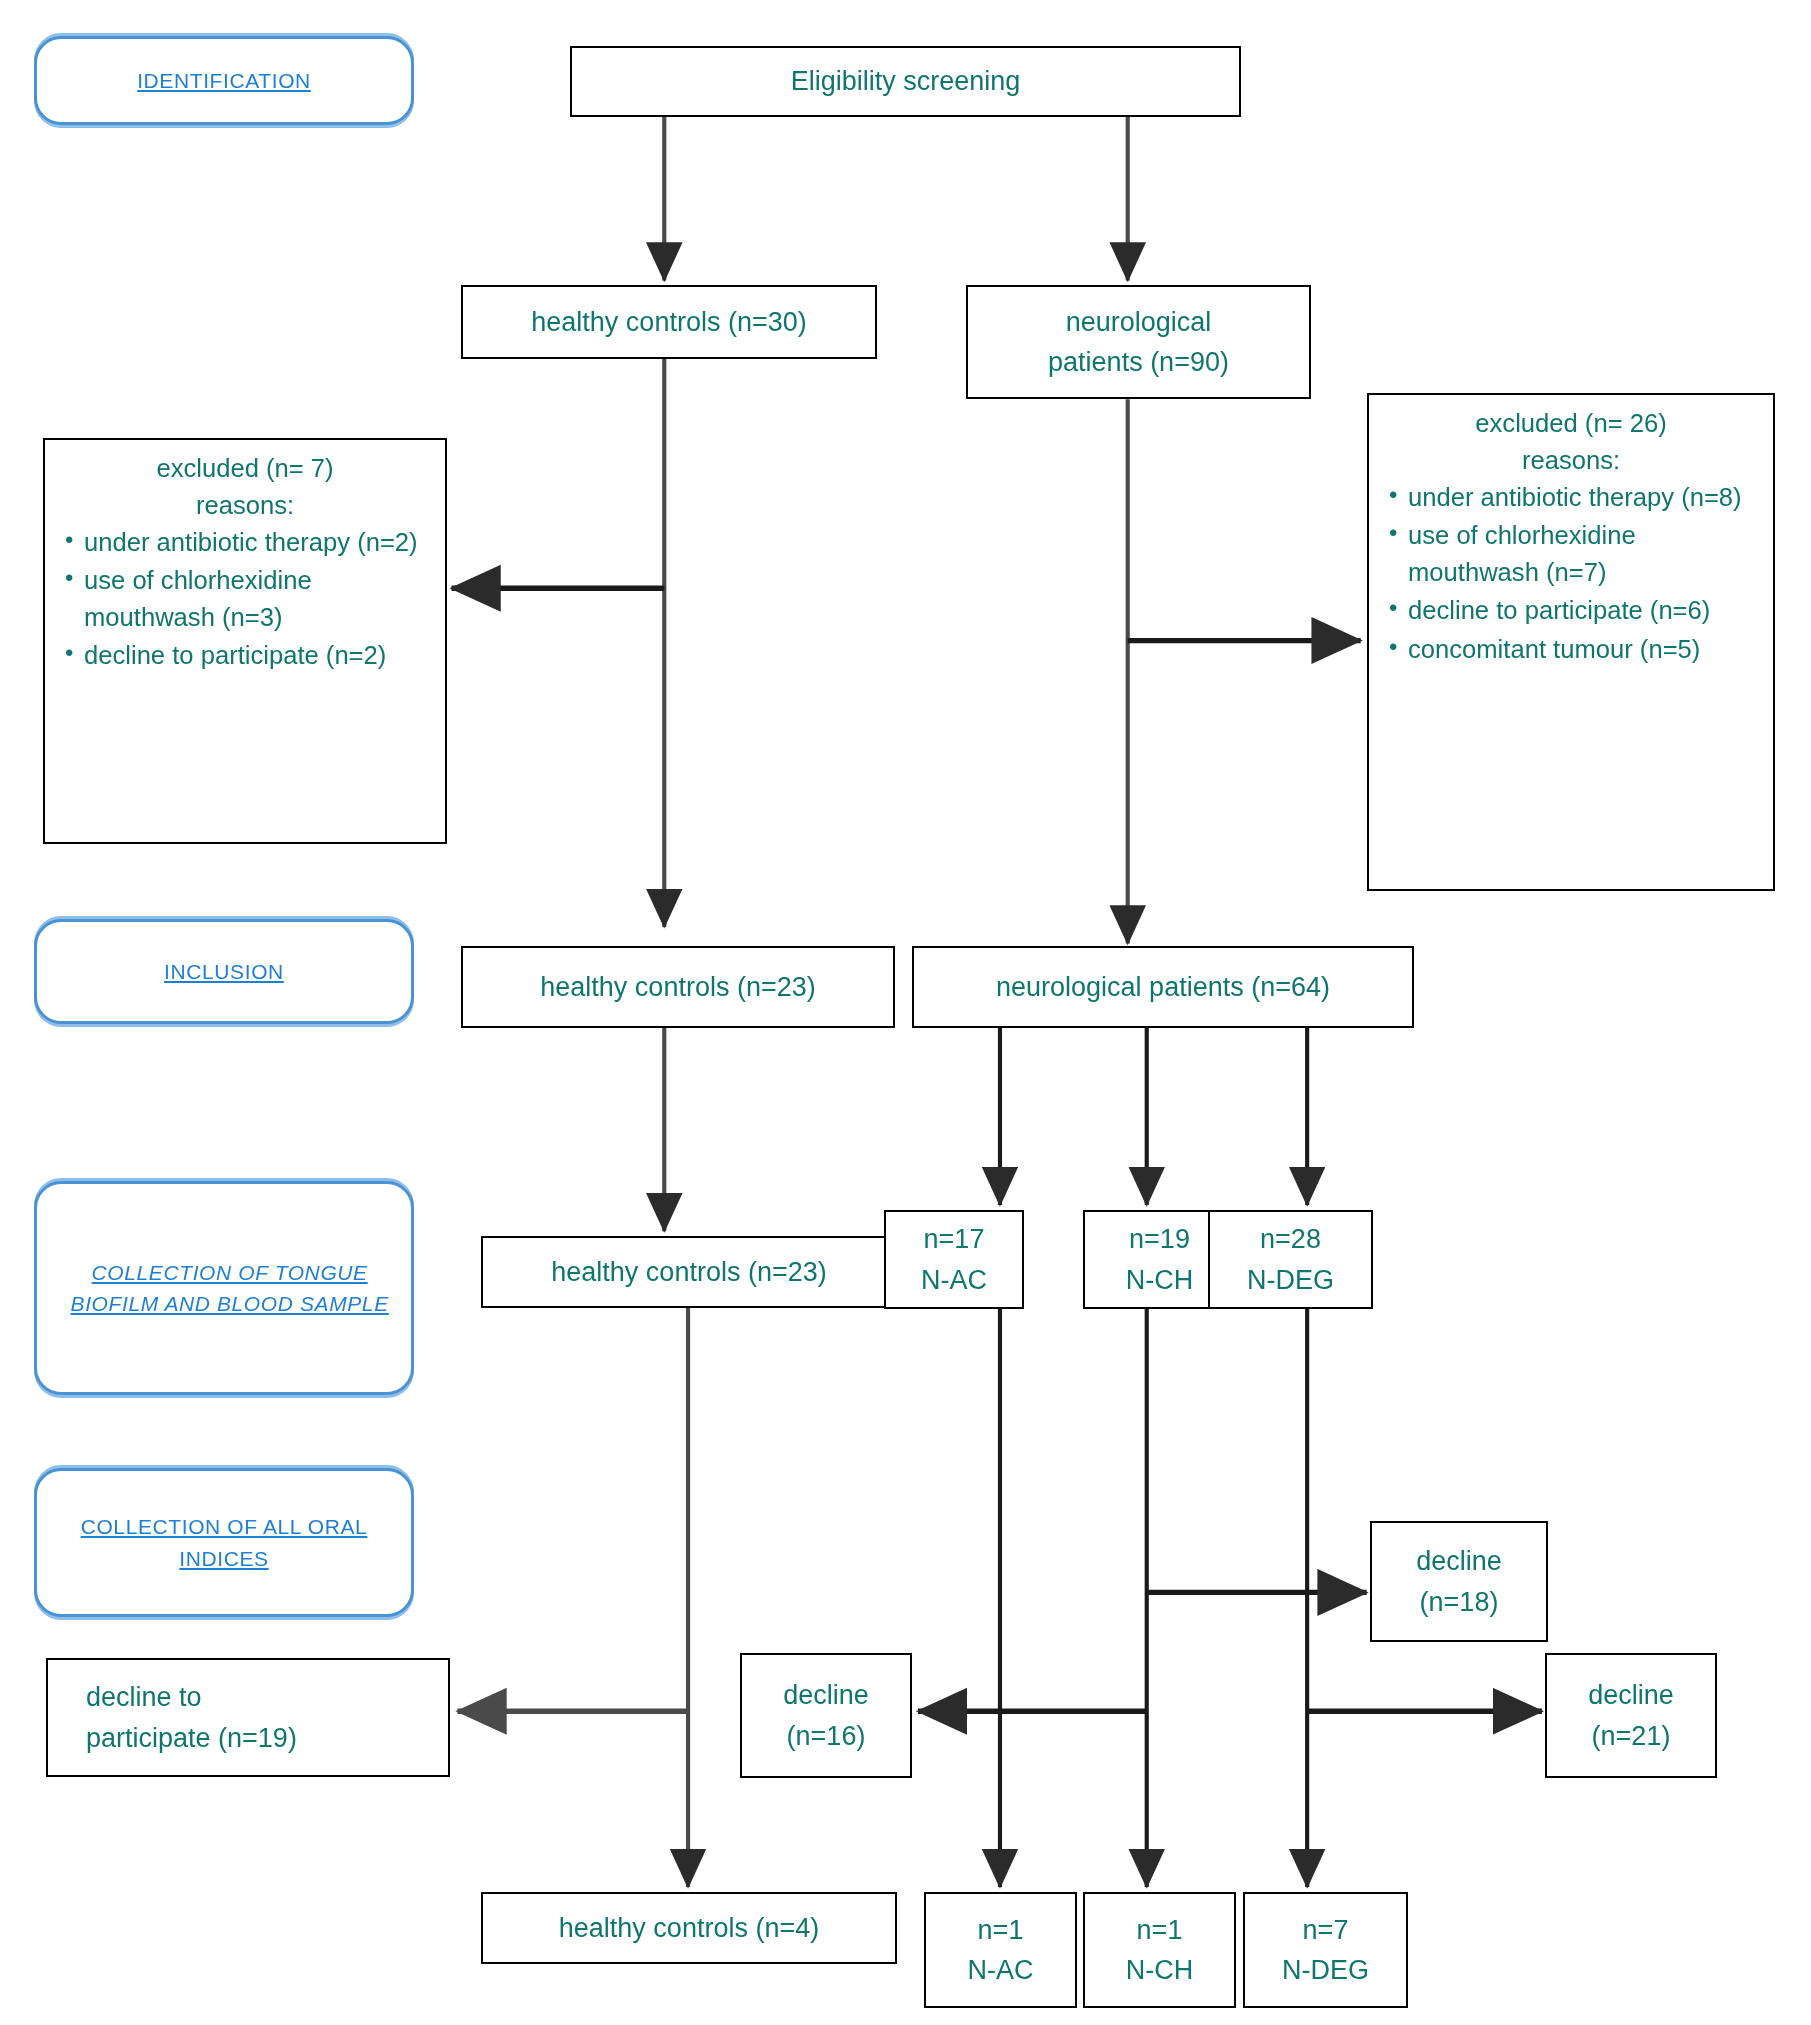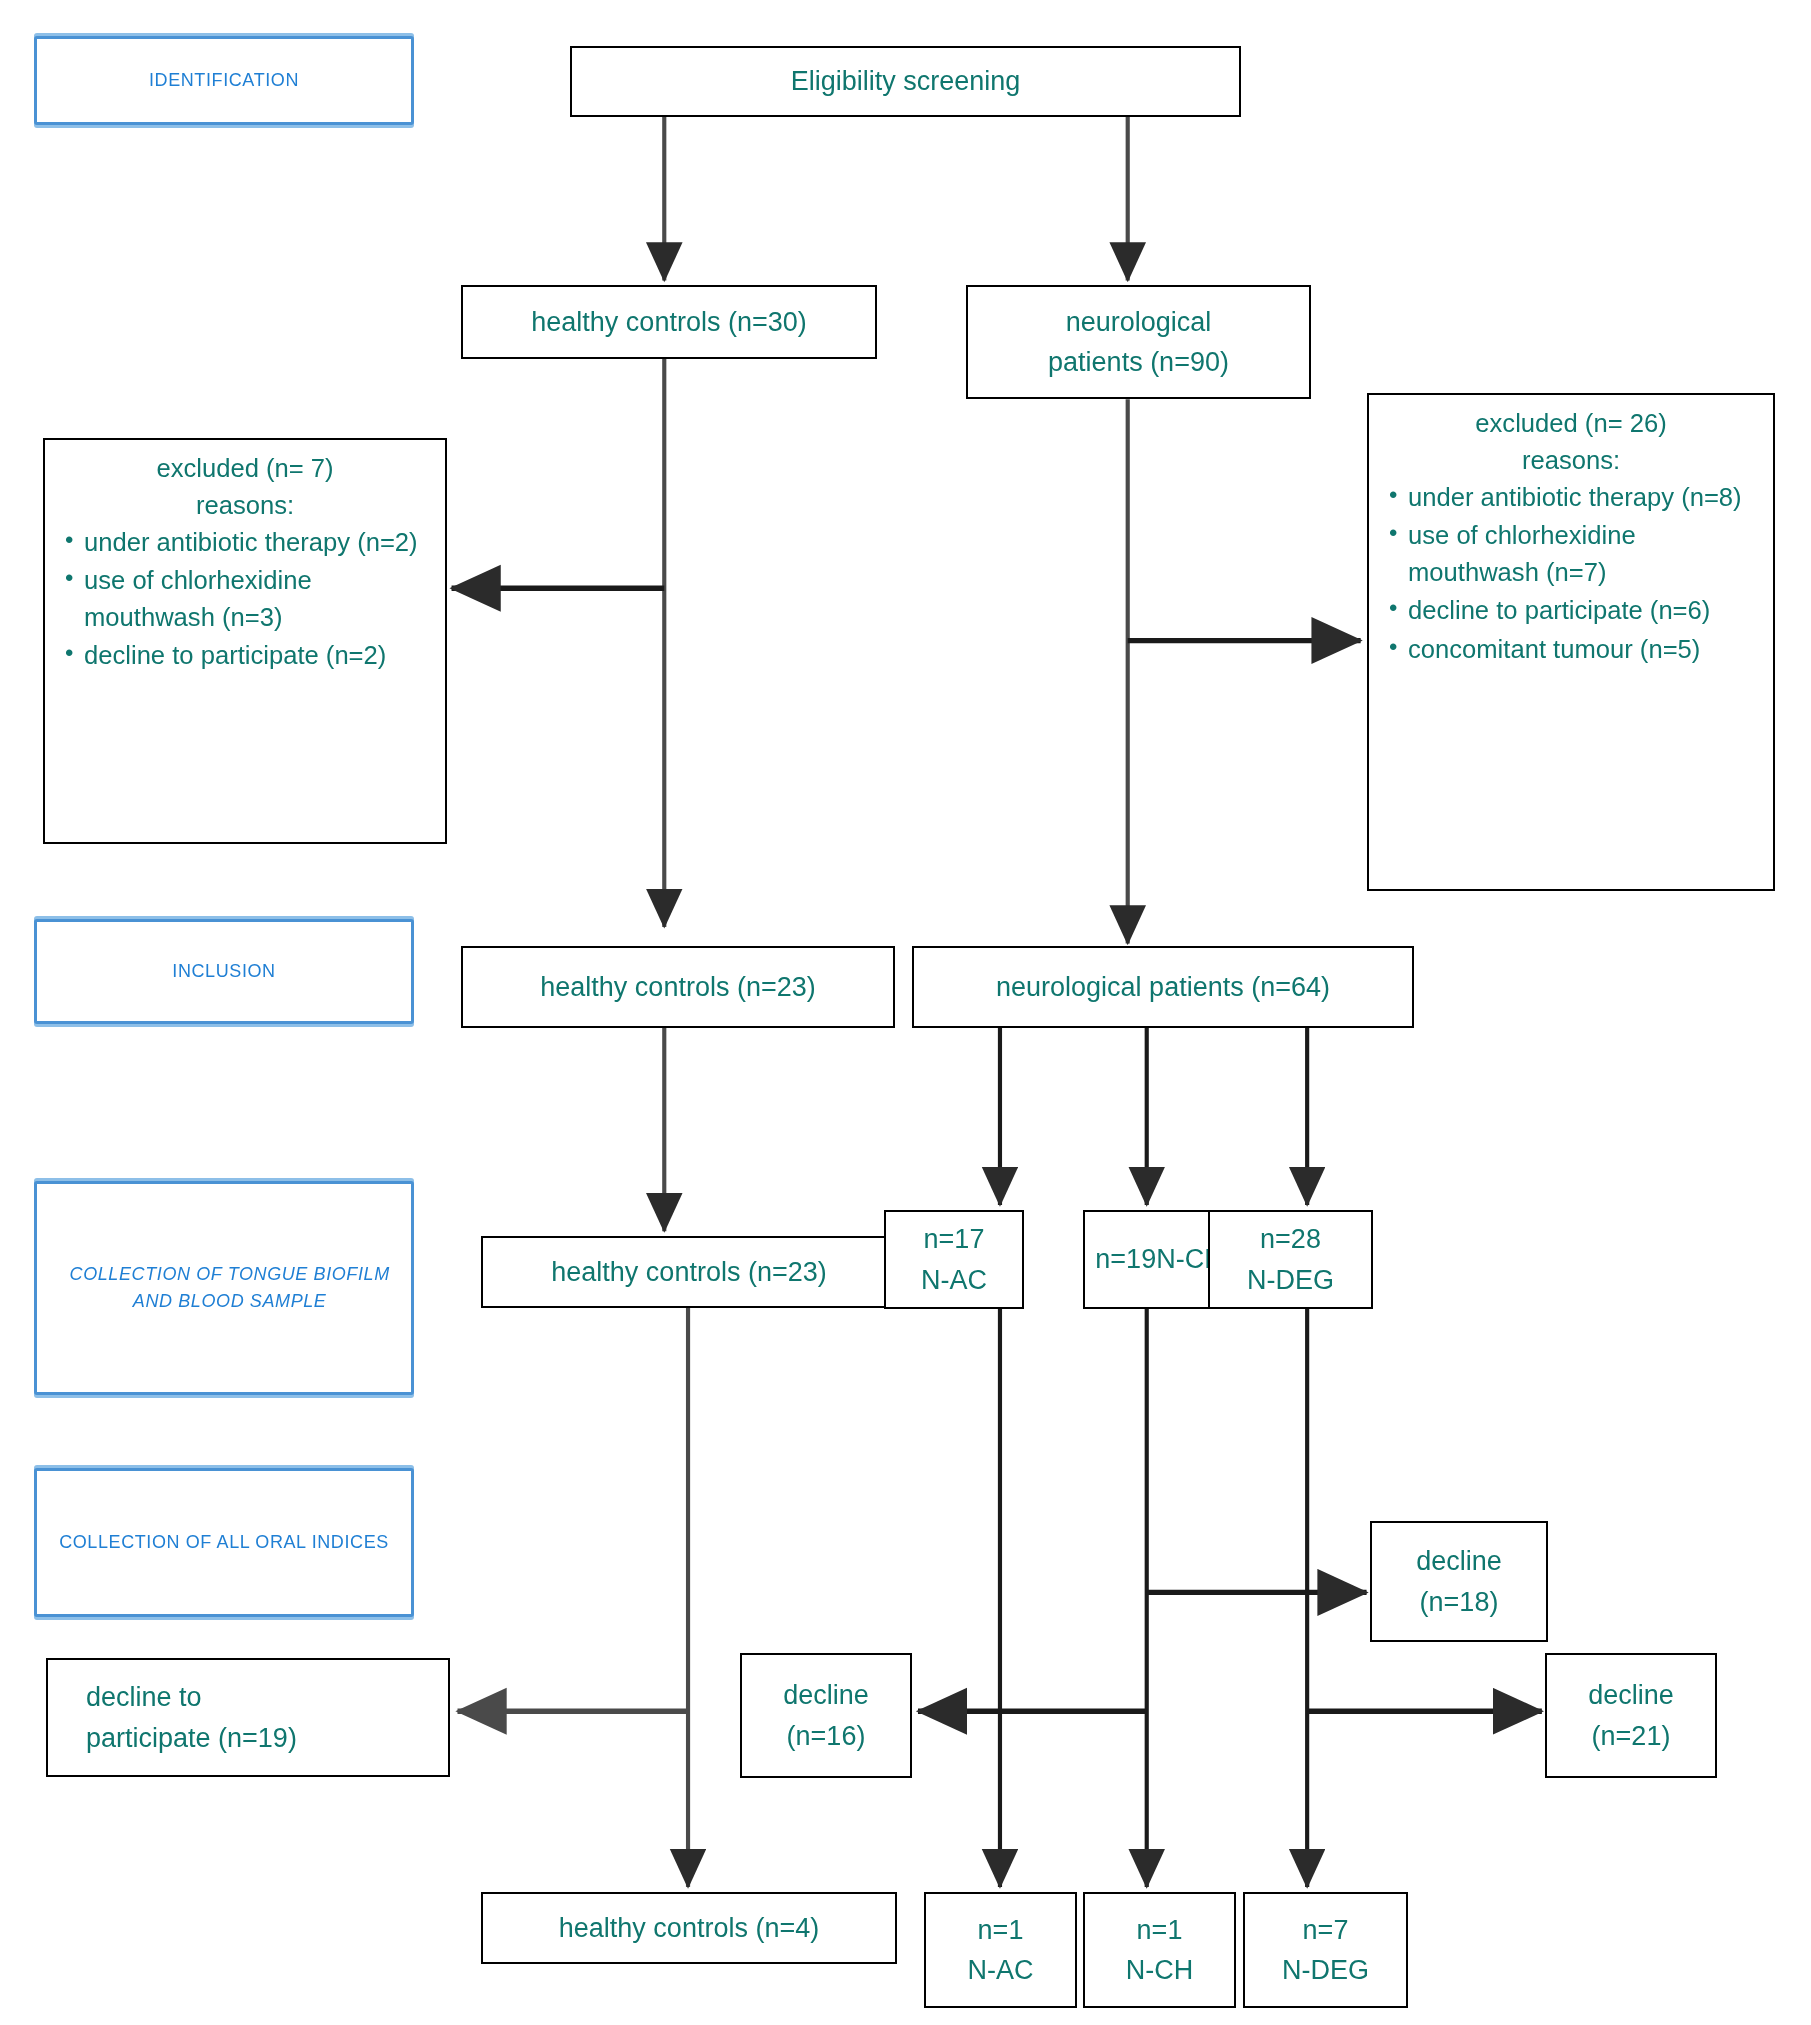--- a/index.html
+++ b/index.html
@@ -35,27 +35,28 @@
     z-index: 2;
   }
   .rect {
     border: 2.4px solid #000000;
     font-size: 27px;
     line-height: 1.35;
     padding: 4.8px 8.3px;
   }
   .stage {
     border: 3px solid #4a92d4;
-    border-radius: 3px;
+    border-radius: 27px;
     color: #1f7fd4;
-    font-size: 18px;
+    font-size: 21px;
     letter-spacing: 0.6px;
     line-height: 1.5;
     padding: 6px 10.7px;
     box-shadow: 0 3px 0 0 #8dbfe8, 0 -3px 0 0 #8dbfe8;
+    text-decoration: underline;
   }
   .stage.italic { font-style: italic; padding-left: 22px; }
   .excl {
     border: 2.4px solid #000000;
     font-size: 25.6px;
     line-height: 1.45;
     padding: 9.5px 12px 9.5px 12px;
     display: block;
     text-align: left;
   }
@@ -191,21 +192,21 @@
 
   <div class="node rect" style="left:481px; top:1236px; width:416px; height:72px;">
     <span>healthy controls (n=23)</span>
   </div>
 
   <div class="node rect two-line" style="left:884px; top:1210px; width:140px; height:99px; flex-direction:column;">
     <span>n=17</span>
     <span>N-AC</span>
   </div>
 
-  <div class="node rect two-line" style="left:1083px; top:1210px; width:153px; height:99px; flex-direction:row;">
+  <div class="node rect two-line" style="left:1083px; top:1210px; width:153px; height:99px; flex-direction:column;">
     <span>n=19</span>
     <span>N-CH</span>
   </div>
 
   <div class="node rect two-line" style="left:1208px; top:1210px; width:165px; height:99px; flex-direction:column;">
     <span>n=28</span>
     <span>N-DEG</span>
   </div>
 
   <div class="node rect two-line" style="left:1370px; top:1521px; width:178px; height:121px; flex-direction:column;">

